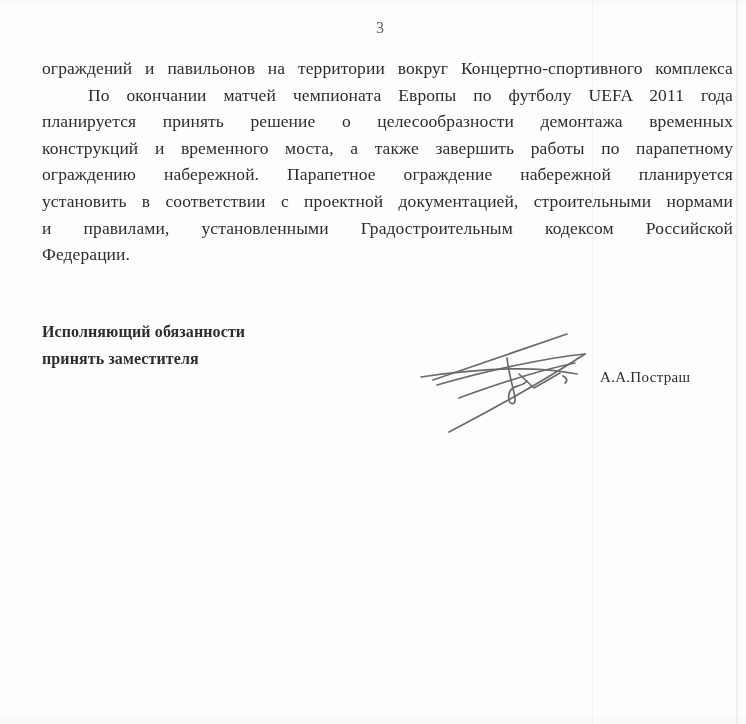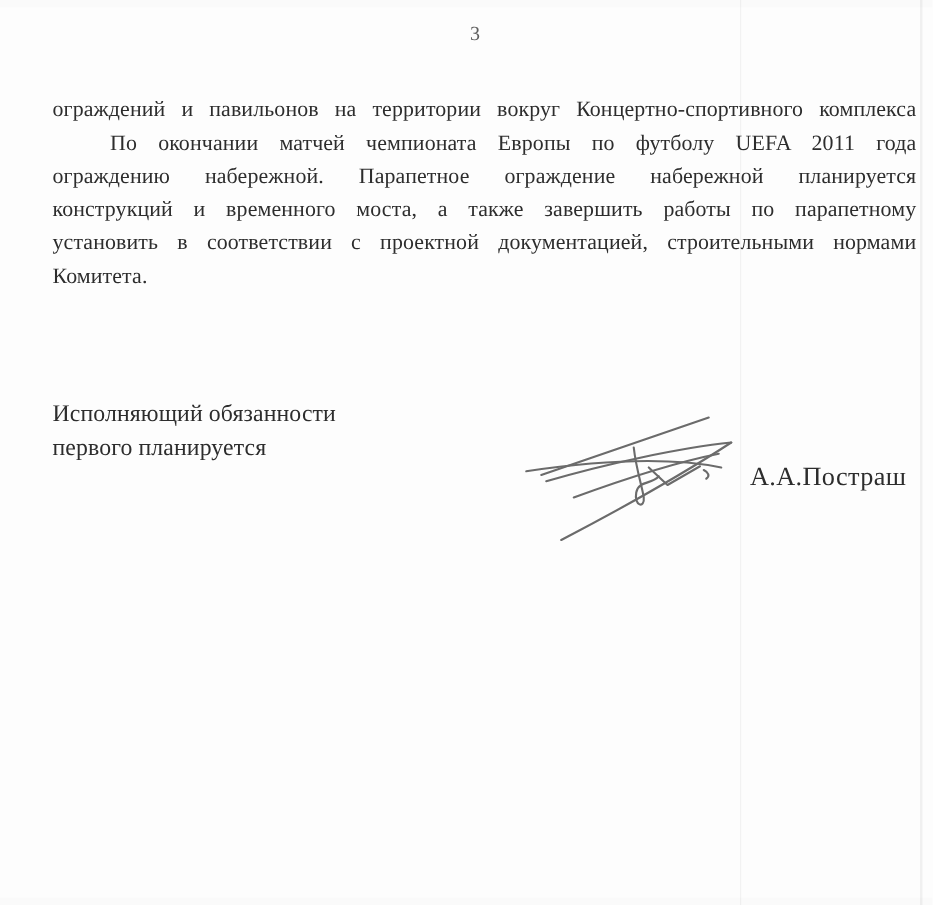--- a/index.html
+++ b/index.html
@@ -45,44 +45,44 @@
   }
 
   .body-text {
     position: absolute;
     left: 42px;
     top: 55px;
     width: 691px;
     font-size: 17.5px;
     line-height: 26.6px;
     letter-spacing: 0.1px;
-    margin-top: 19px;
   }
   .ln {
     height: 26.6px;
     white-space: nowrap;
     overflow: visible;
   }
   .ln.j {
     white-space: normal;
     text-align: justify;
     text-align-last: justify;
   }
   .ln.ind {
     padding-left: 46px;
     box-sizing: border-box;
   }
 
   .signoff {
     position: absolute;
     left: 42px;
     top: 320px;
-    font-size: 19px;
+    font-size: 16px;
     line-height: 24.6px;
     letter-spacing: 0.1px;
+    font-weight: bold;
   }
 
   .signature-svg {
     position: absolute;
     left: 415px;
     top: 328px;
     width: 190px;
     height: 115px;
   }
   .signature-svg path {
@@ -90,46 +90,48 @@
     stroke: #6b6b6b;
     stroke-width: 1.7;
     stroke-linecap: round;
     stroke-linejoin: round;
   }
 
   .signer-name {
     position: absolute;
     left: 600px;
     top: 369px;
-    font-size: 21px;
+    font-size: 15px;
     letter-spacing: 0.3px;
   }
 </style>
 </head>
 <body>
 
 <div class="fold-line a"></div>
 <div class="fold-line b"></div>
 <div class="edge-tint top"></div>
 <div class="edge-tint bottom"></div>
 
 <div class="pagenum">3</div>
 
 <div class="body-text">
   <div class="ln j">ограждений и павильонов на территории вокруг Концертно-спортивного комплекса</div>
   <div class="ln j ind">По окончании матчей чемпионата Европы по футболу UEFA 2011 года</div>
+  <div class="ln j">планируется принять решение о целесообразности демонтажа временных</div>
+  <div class="ln j">конструкций и временного моста, а также завершить работы по парапетному</div>
   <div class="ln j">ограждению набережной. Парапетное ограждение набережной планируется</div>
-  <div class="ln j">конструкций и временного моста, а также завершить работы по парапетному</div>
   <div class="ln j">установить в соответствии с проектной документацией, строительными нормами</div>
-  <div class="ln">Комитета.</div>
+  <div class="ln j">и правилами, установленными Градостроительным кодексом Российской</div>
+  <div class="ln">Федерации.</div>
 </div>
 
 <div class="signoff">
   <div class="ln">Исполняющий обязанности</div>
-  <div class="ln">первого планируется</div>
+  <div class="ln">принять заместителя</div>
 </div>
 
 <svg class="signature-svg" viewBox="0 0 190 115" aria-hidden="true">
   <path d="M 18 52 L 152 6"></path>
   <path d="M 22 57 C 70 43, 130 30, 170 26"></path>
   <path d="M 6 49 C 60 41, 118 37, 162 46"></path>
   <path d="M 92 30 C 94 48, 99 62, 100 70 C 101 79, 92 77, 94 66 C 96 56, 106 60, 112 53"></path>
   <path d="M 104 46 L 119 60 L 145 45"></path>
   <path d="M 148 48 C 152 50, 153 53, 150 55"></path>
   <path d="M 170 26 C 130 52, 80 80, 34 104"></path>

